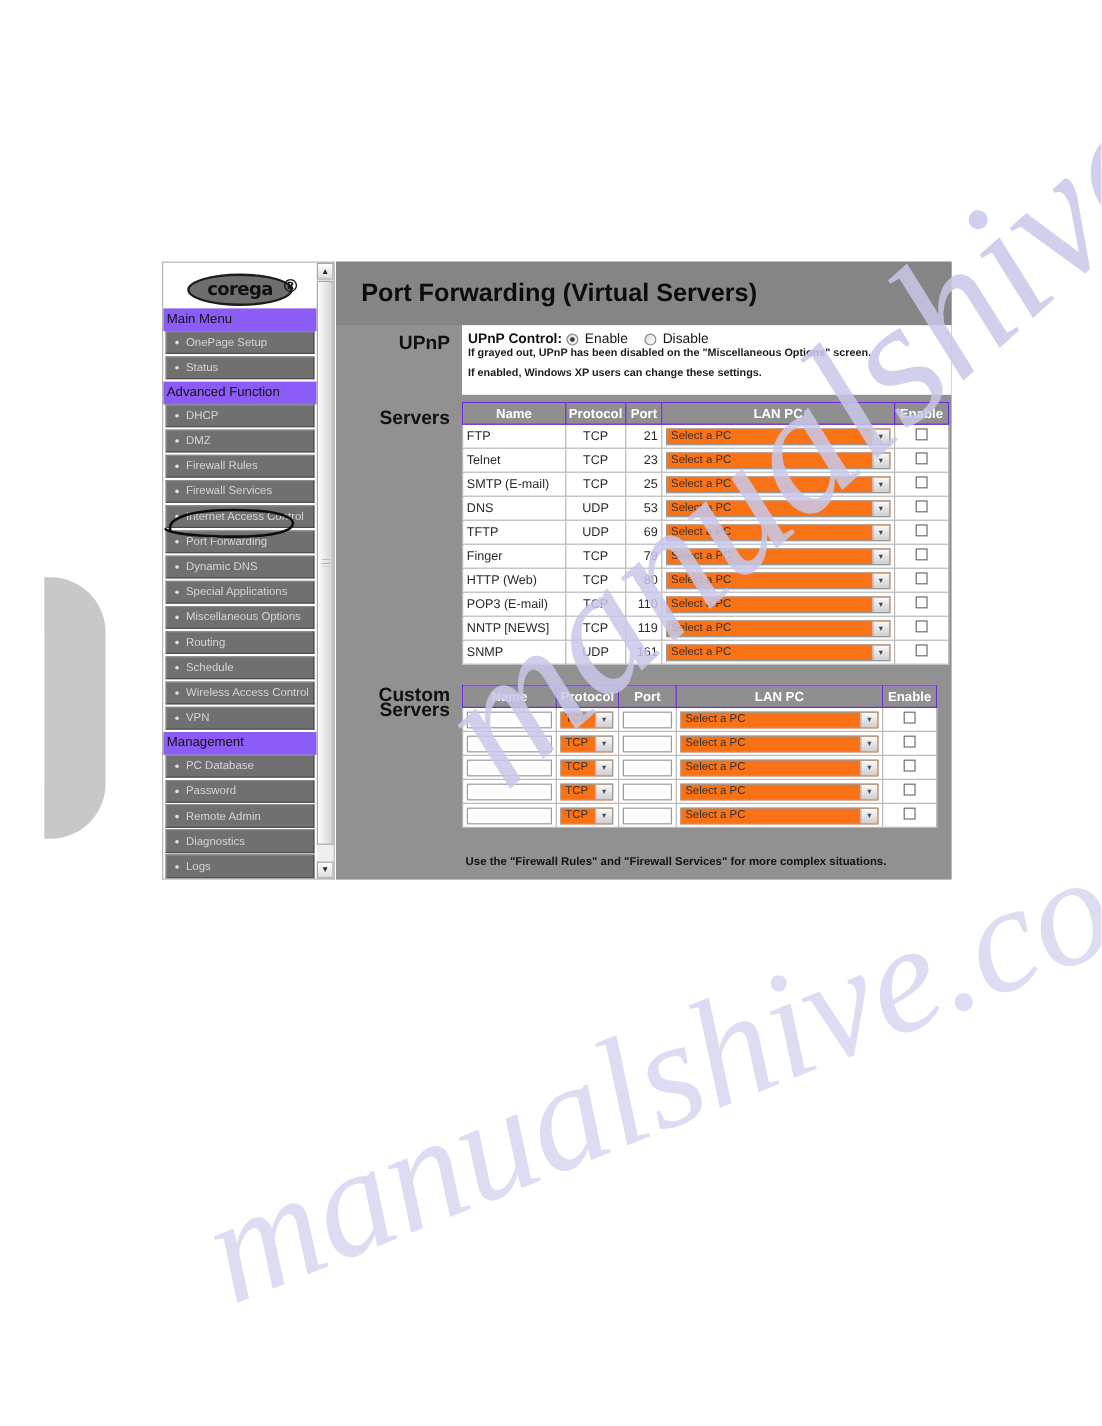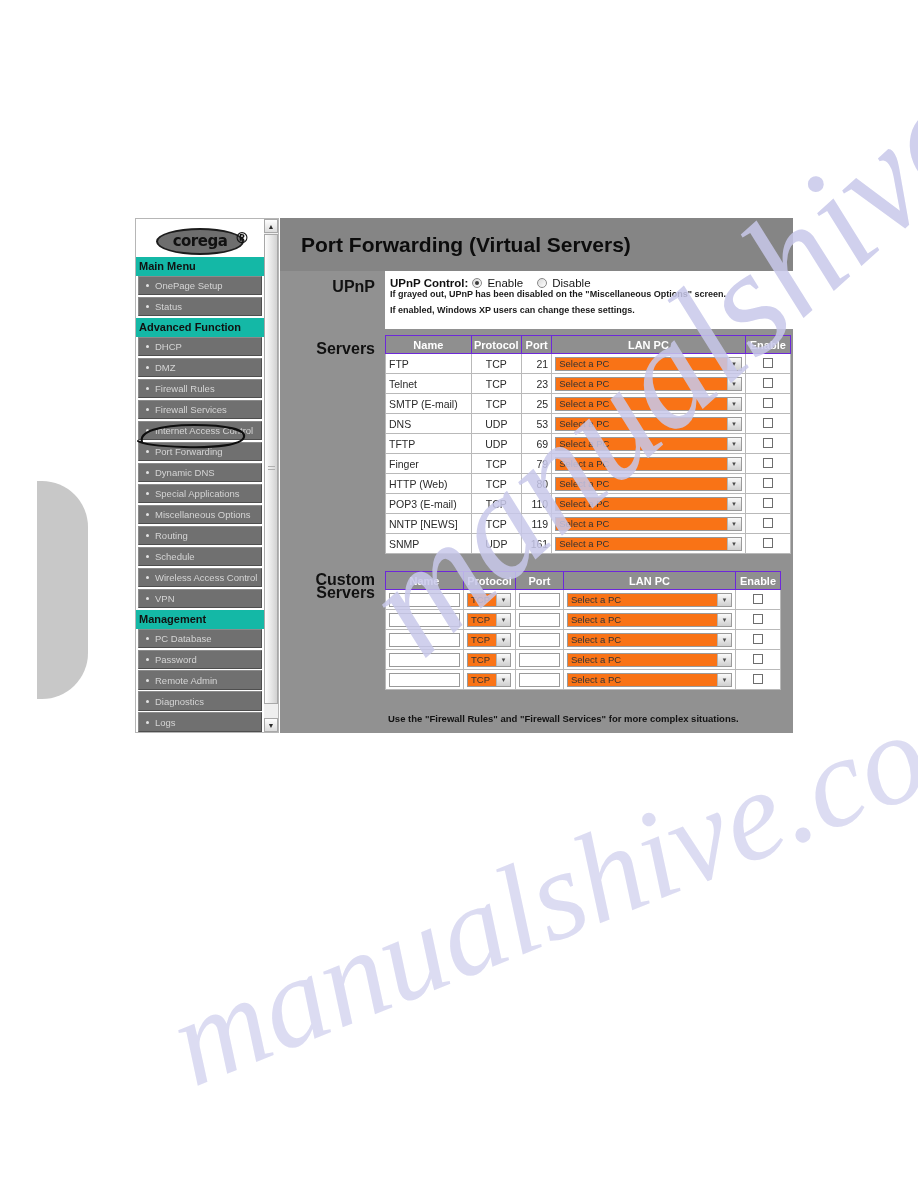--- a/index.html
+++ b/index.html
@@ -110,24 +110,24 @@
   }
   .logo-reg {
     position: absolute;
     right: -7px; top: -1px;
     font-size: 7px;
     color: #222;
   }
 
   .nav-head {
     font-size: 11px;
-    font-weight: bold;
+    font-weight: normal;
     color: #111111;
     padding: 3px 0 3px 3px;
-    background: #14b8a6;
+    background: #8b5cf6;
     line-height: 13px;
   }
   .nav-item {
     background: #707070;
     color: #d5d5d5;
     font-size: 9.5px;
     line-height: 11px;
     padding: 3.2px 0 3.2px 16px;
     margin: 0 2px 1.6px 2px;
     position: relative;

